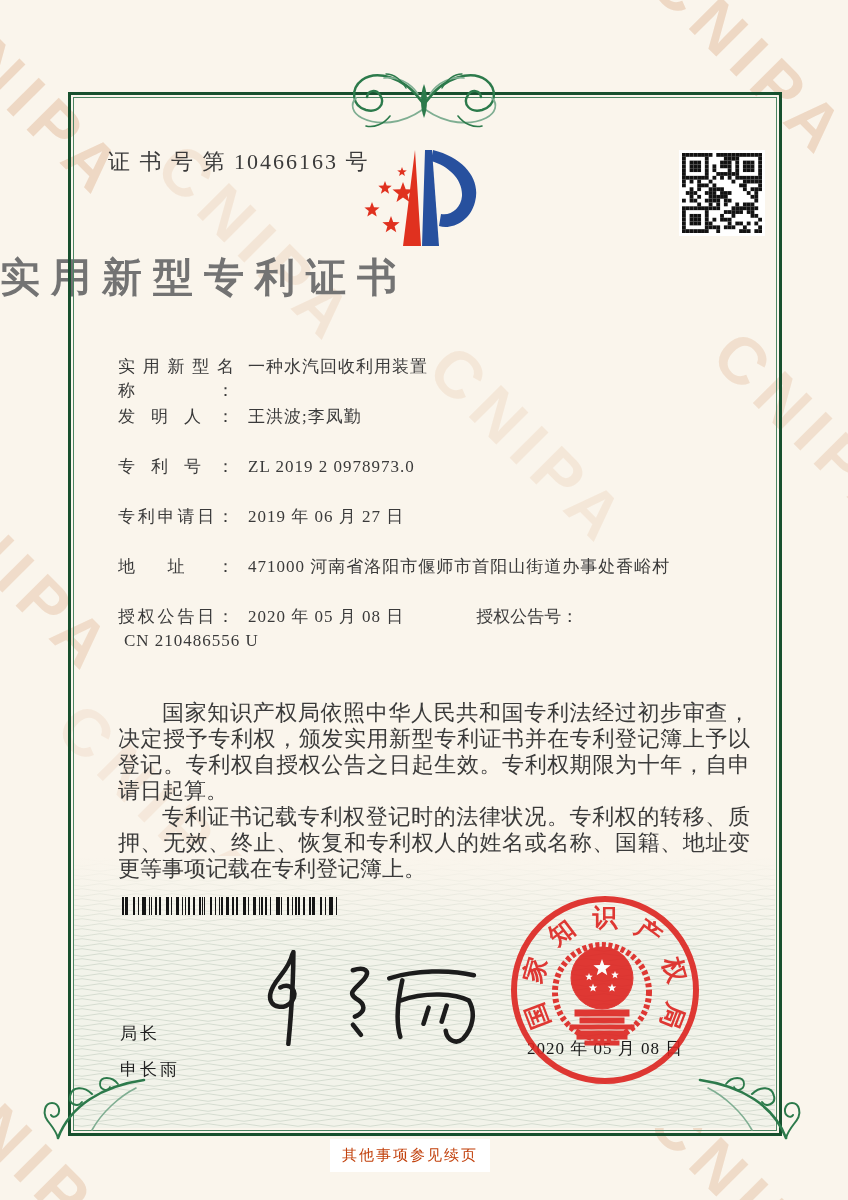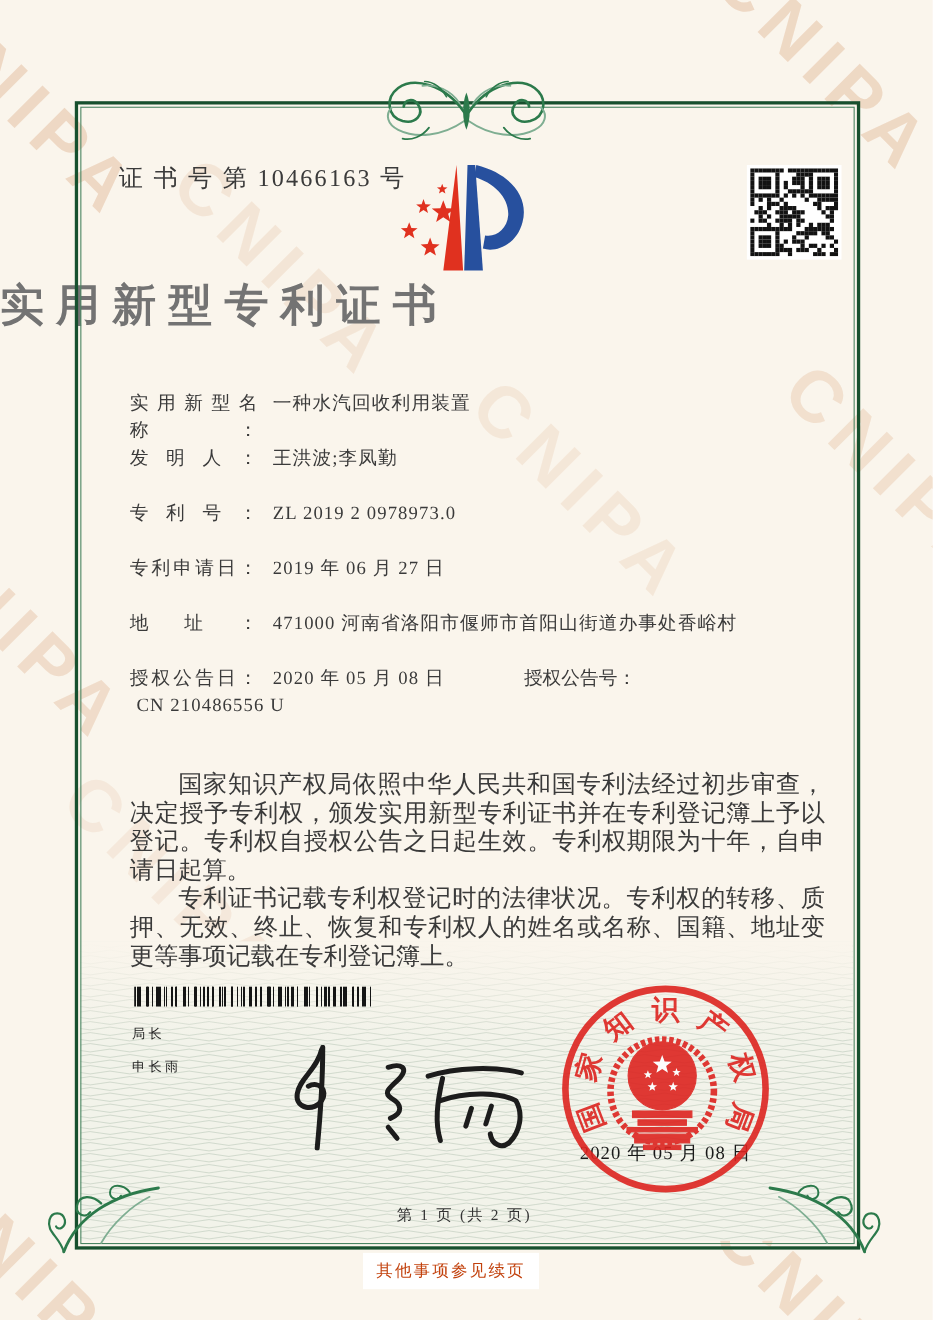--- a/index.html
+++ b/index.html
@@ -37,21 +37,21 @@
   .grant-no-label{display:inline-block; margin-left:72px; vertical-align:top;}
   .paras{position:absolute; left:118px; top:700px; width:632px; z-index:3;
     font-size:22px; line-height:26px; text-align:justify;}
   .paras p{margin:0; text-indent:2em;}
   
   .barcode{position:absolute; left:122px; top:897px; width:216px; height:18px; z-index:3;
     background-image:
       repeating-linear-gradient(90deg,#151515 0 2px,rgba(0,0,0,0) 2px 5px,#151515 5px 6px,rgba(0,0,0,0) 6px 11px),
       repeating-linear-gradient(90deg,rgba(0,0,0,0) 0 3px,#151515 3px 5px,rgba(0,0,0,0) 5px 12px,#151515 12px 13px,rgba(0,0,0,0) 13px 17px);
   }
-  .signer{position:absolute; left:120px; top:932px; z-index:3; font-size:12px; letter-spacing:3px; color:#222;}
+  .signer{position:absolute; left:120px; top:1022px; z-index:3; font-size:17px; letter-spacing:3px; color:#222;}
   .signer div{margin-bottom:13px;}
   .signature{position:absolute; left:248px; top:950px; z-index:3;}
   .seal-date{position:absolute; left:527px; top:1037px; z-index:3; font-size:17px; letter-spacing:1px; color:#191919;}
   .seal{position:absolute; left:505px; top:888px; z-index:6;}
   .page-info{position:absolute; left:72px; top:1096px; width:700px; text-align:center; z-index:3; font-size:14px; letter-spacing:2px; color:#333;}
   .note-box{position:absolute; left:330px; top:1139px; z-index:6; background:#ffffff;
     padding:7px 12px; font-size:15px; letter-spacing:2px; color:#c2410c;}
   .mirror{transform:scaleX(-1);}
 </style>
 </head>
@@ -505,16 +505,15 @@
           <text x="100" y="102" transform="rotate(-74 100 102) translate(0 -64)" text-anchor="middle" fill="#dd2420" font-size="25" font-weight="bold">家</text>
           <text x="100" y="102" transform="rotate(-37 100 102) translate(0 -64)" text-anchor="middle" fill="#dd2420" font-size="25" font-weight="bold">知</text>
           <text x="100" y="102" transform="rotate(0 100 102) translate(0 -64)" text-anchor="middle" fill="#dd2420" font-size="25" font-weight="bold">识</text>
           <text x="100" y="102" transform="rotate(37 100 102) translate(0 -64)" text-anchor="middle" fill="#dd2420" font-size="25" font-weight="bold">产</text>
           <text x="100" y="102" transform="rotate(74 100 102) translate(0 -64)" text-anchor="middle" fill="#dd2420" font-size="25" font-weight="bold">权</text>
           <text x="100" y="102" transform="rotate(111 100 102) translate(0 -64)" text-anchor="middle" fill="#dd2420" font-size="25" font-weight="bold">局</text>
         </g>
     </g>
   </svg>
 
-  <div class="page-info">第 1 页 (共 2 页)</div>
   <div class="note-box">其他事项参见续页</div>
 
 </div>
 
 </body></html>

